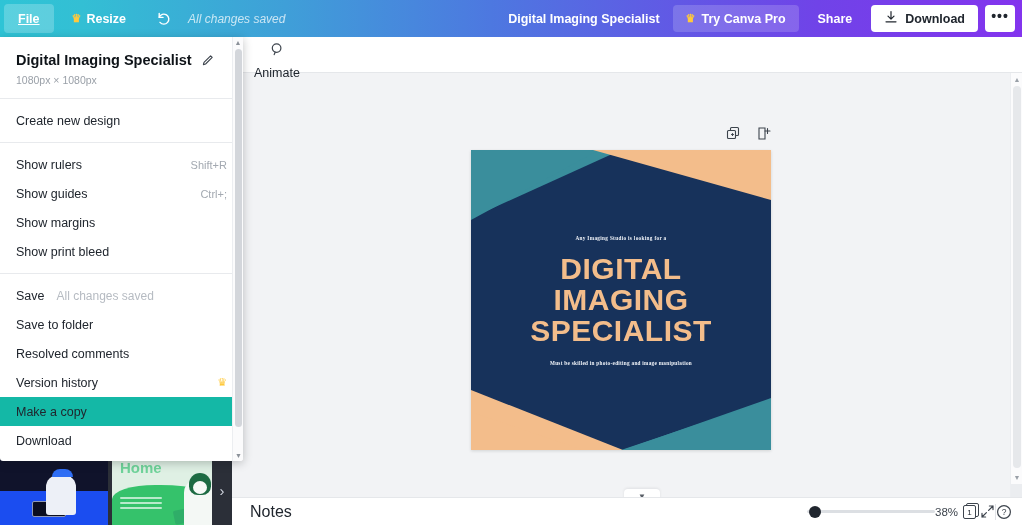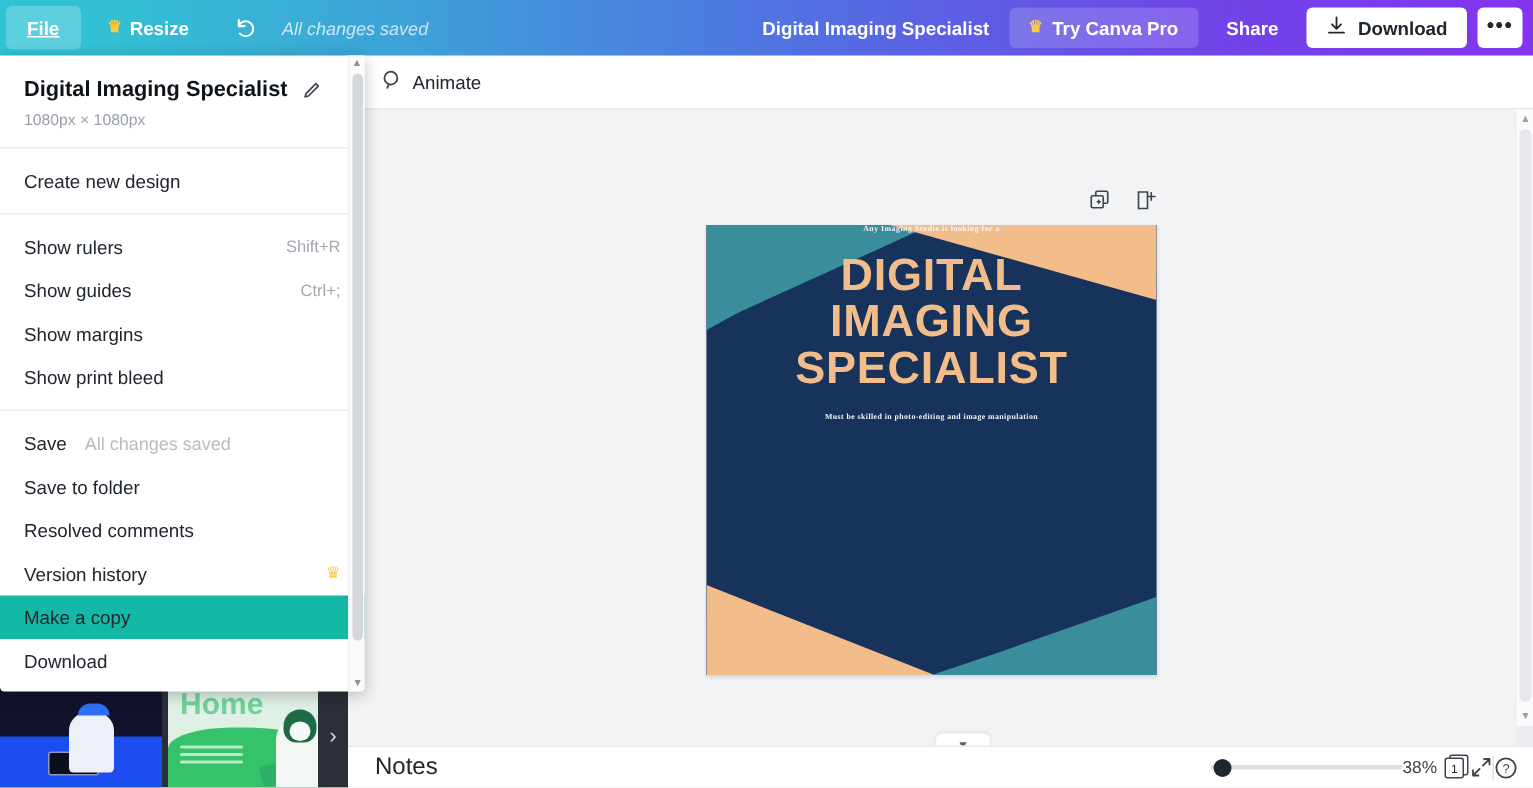--- a/index.html
+++ b/index.html
@@ -94,21 +94,21 @@
   .thumb-a .laptop {
     position: absolute; left: 32px; bottom: 8px; width: 34px; height: 16px;
     background: #0b0e20; border: 1px solid #8f98b5; border-radius: 2px;
   }
   .thumb-b { background: #dff0e4; }
   .thumb-b .grn {
     position: absolute; left: 0; bottom: 0; width: 100%; height: 40px;
     background: #35c26b; border-radius: 40% 55% 0 0 / 35% 40% 0 0;
   }
   .thumb-b .home-txt {
-    position: absolute; left: 8px; top: 4px; font-size: 20px; font-weight: bold;
+    position: absolute; left: 8px; top: 4px; font-size: 15px; font-weight: bold;
     color: #6fd39a; font-family: "Liberation Sans", sans-serif;
   }
   .thumb-b .lady {
     position: absolute; right: 6px; bottom: 0; width: 30px; height: 46px;
     background: #f4f8f5; border-radius: 14px 14px 0 0;
   }
   .thumb-b .lady-hair {
     position: absolute; right: 9px; bottom: 30px; width: 22px; height: 22px;
     background: #1d6b43; border-radius: 50% 50% 40% 40%;
   }
@@ -178,21 +178,21 @@
     background: #f2f3f5;
   }
   #toolbar {
     position: absolute; left: 0; top: 0; width: 790px; height: 36px;
     background: #fff; border-bottom: 1px solid #e5e7ea;
     display: flex; align-items: center;
   }
   #animate-btn {
     display: flex; align-items: center; gap: 7px; height: 26px;
     padding: 0 10px; margin-left: 12px; border-radius: 4px;
-    font-size: 12.5px; color: #20262e; cursor: pointer;
+    font-size: 12.5px; color: #20262e; cursor: pointer; flex-direction: column;
   }
   #canvas-area {
     position: absolute; left: 0; top: 36px; width: 790px; height: 452px;
     overflow: hidden;
   }
   #page-tools {
     position: absolute; left: 494px; top: 53px; display: flex; gap: 16px;
     z-index: 4;
   }
   .ptool { color: #3d444d; cursor: pointer; display: flex; }
@@ -201,21 +201,21 @@
   #poster {
     position: absolute; left: 239px; top: 77px; width: 300px; height: 300px;
     background: #17325b; overflow: hidden;
     box-shadow: 0 1px 3px rgba(14,19,24,0.14);
   }
   .pshape { position: absolute; }
   #p-tealtop { left: 0; top: 0; width: 300px; height: 300px; }
   #poster-text {
     position: absolute; left: 0; top: 0; width: 300px; height: 300px;
     display: flex; flex-direction: column; align-items: center;
-    z-index: 3;
+    justify-content: center; z-index: 3;
   }
   #p-pre {
     font-size: 5.2px; color: #f3f6fb; letter-spacing: 0.35px;
     font-weight: bold; font-family: "Liberation Serif", serif;
     margin-bottom: 12px;
   }
   #p-main {
     font-size: 30px; line-height: 31px; color: #f3bd8b;
     font-weight: bold; text-align: center; letter-spacing: 0.5px;
     font-family: "Liberation Sans", sans-serif;

